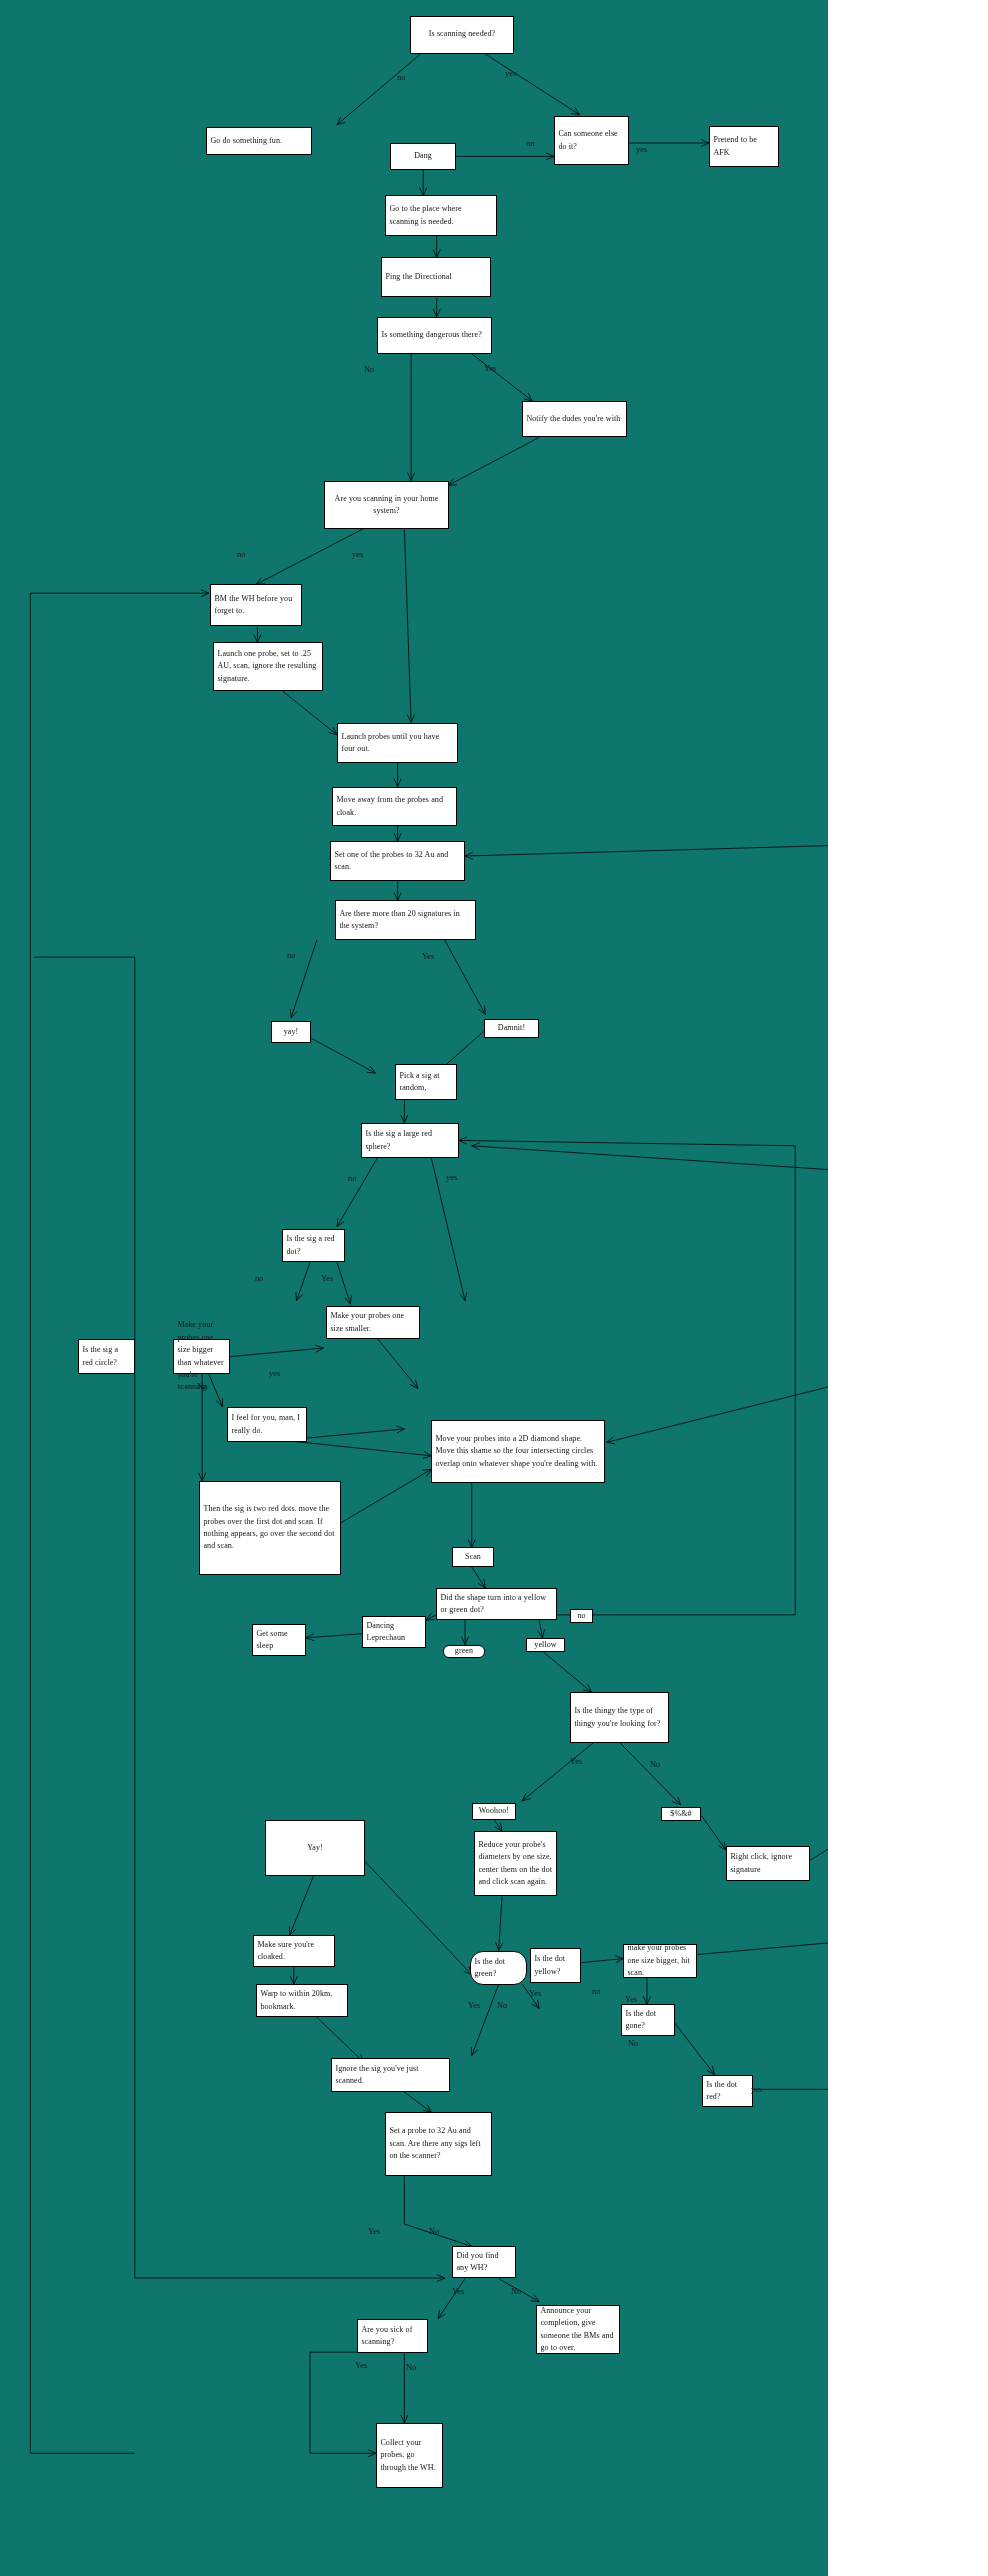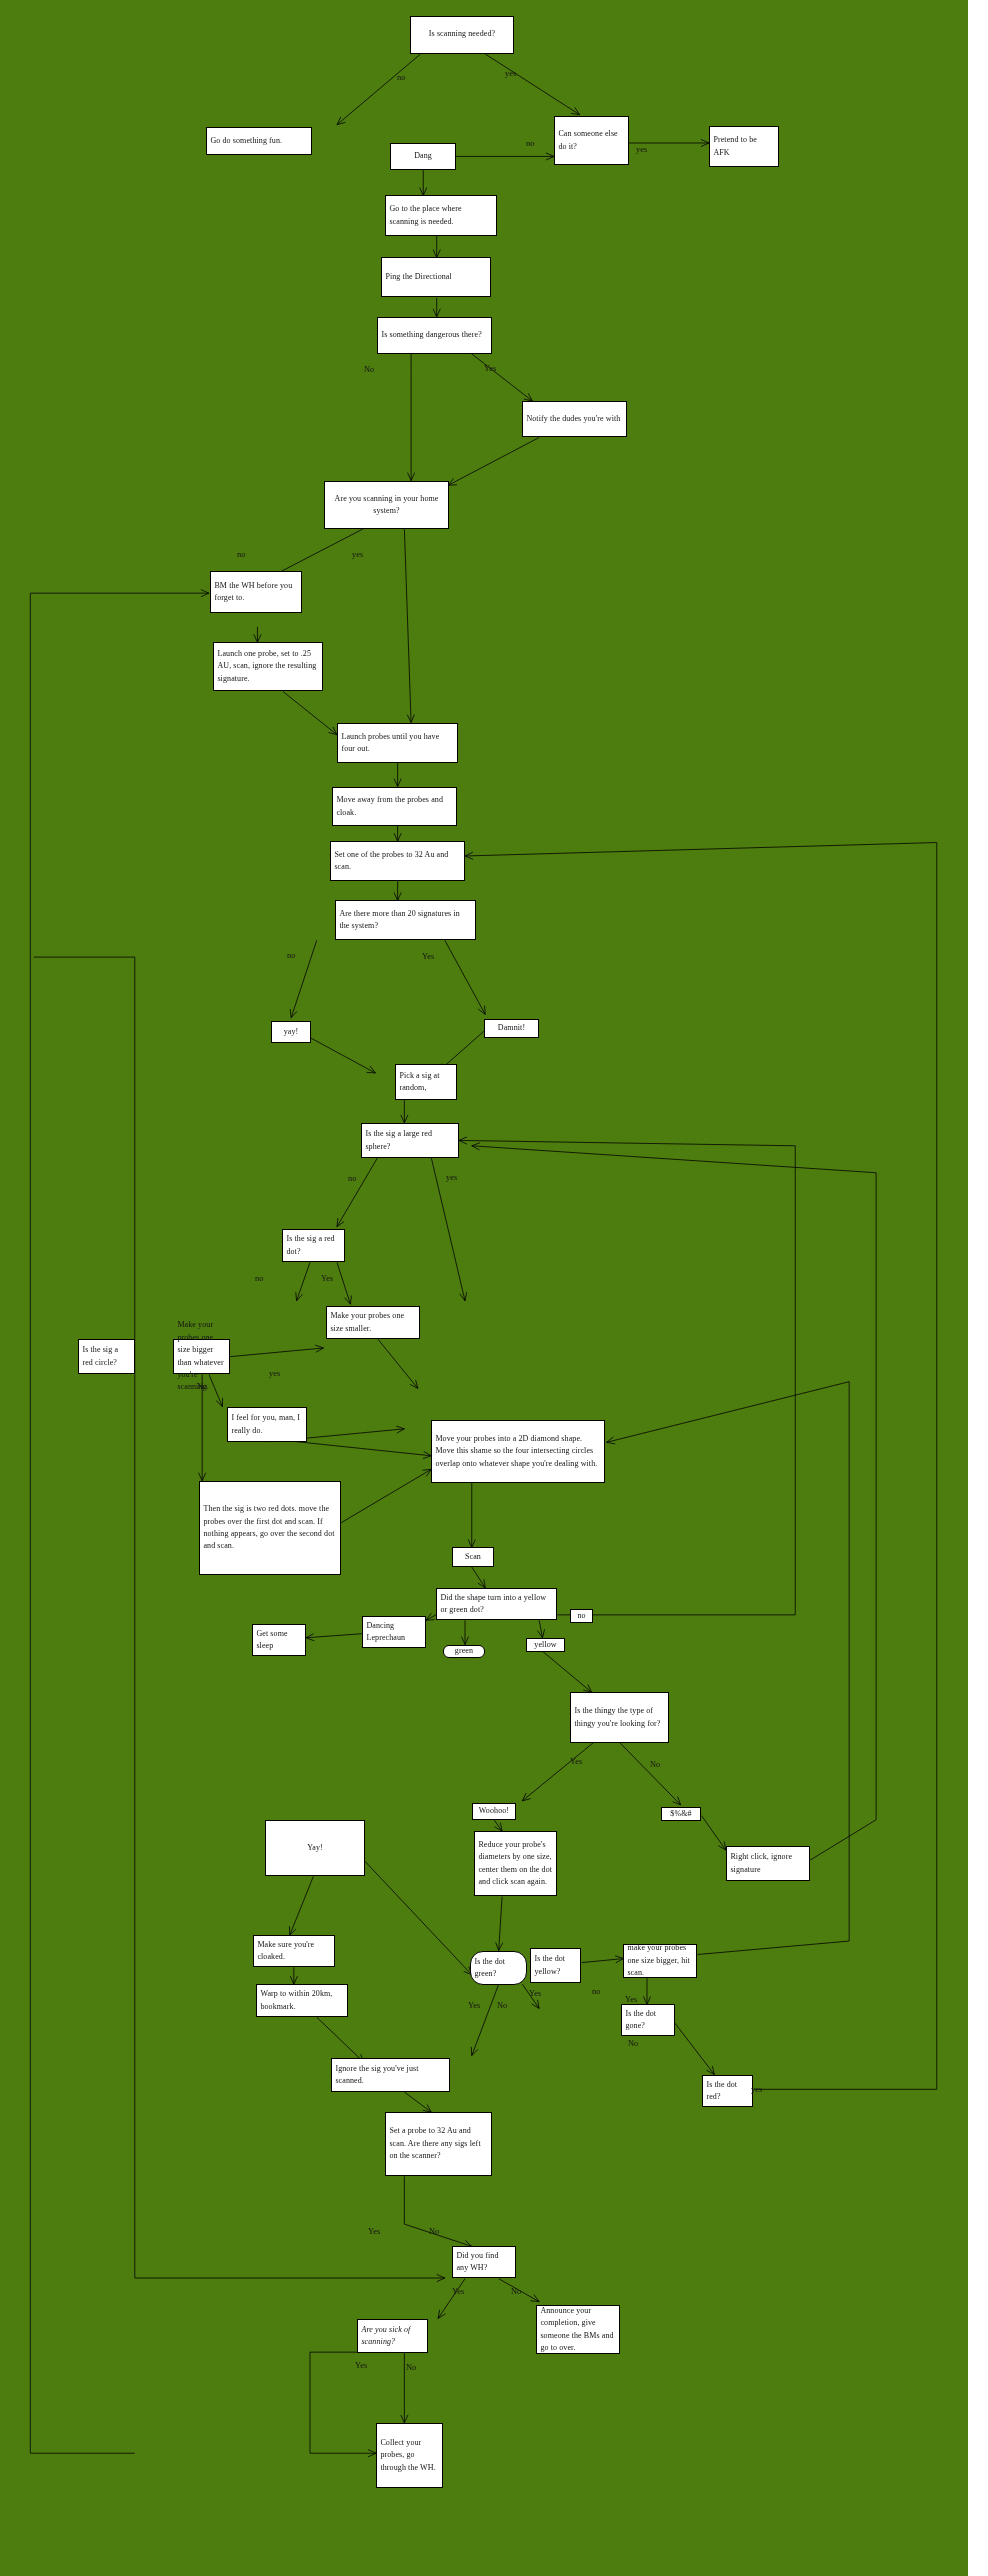--- a/index.html
+++ b/index.html
@@ -1,20 +1,20 @@
 <!DOCTYPE html>
 <html style="font-size:10.8px"><head>
 <meta charset="utf-8">
 <style>
   html,body{margin:0;padding:0;background:#ffffff;}
   #canvas{
     position:relative;
-    width:968px;
+    width:828px;
     height:2576px;
-    background:#4d7c0f;
+    background:#0f766e;
     font-family:"Liberation Serif","DejaVu Serif",serif;
     color:#111111;
     overflow:hidden;
   }
   .node{
     position:absolute;
     border:0.7px solid #000000;
     background:#ffffff;
     box-sizing:border-box;
     display:flex;
@@ -195,21 +195,21 @@
       <div class="node center" style="left: 410px; top: 15.5px; width: 104px; height: 38px;">Is scanning needed?</div>
       <div class="node left" style="left: 206px; top: 127px; width: 106px; height: 28px;">Go do something fun.</div>
       <div class="node center" style="left: 390px; top: 143px; width: 66px; height: 27px;">Dang</div>
       <div class="node left" style="left: 554px; top: 116px; width: 75px; height: 49px;">Can someone else do it?</div>
       <div class="node left" style="left: 709px; top: 126px; width: 70px; height: 41px;">Pretend to be AFK</div>
       <div class="node left" style="left: 385px; top: 195px; width: 112px; height: 41px;">Go to the place where scanning is needed.</div>
       <div class="node left" style="left: 381px; top: 257px; width: 110px; height: 40px;">Ping the Directional</div>
       <div class="node left" style="left: 377px; top: 317px; width: 115px; height: 37px;">Is something dangerous there?</div>
       <div class="node left" style="left: 522px; top: 401px; width: 105px; height: 36px;">Notify the dudes you're with</div>
       <div class="node left" style="left: 324px; top: 481px; width: 125px; height: 48px; text-align: center;">Are you scanning in your home system?</div>
-      <div class="node left" style="left: 210px; top: 571px; width: 92px; height: 42px;">BM the WH  before you forget to.</div>
+      <div class="node left" style="left: 210px; top: 584px; width: 92px; height: 42px;">BM the WH  before you forget to.</div>
       <div class="node left" style="left: 213px; top: 642px; width: 110px; height: 49px;">Launch one probe, set to .25 AU, scan, ignore the resulting signature.</div>
       <div class="node left" style="left: 337px; top: 723px; width: 121px; height: 40px;">Launch probes until you have four out.</div>
       <div class="node left" style="left: 332px; top: 787px; width: 125px; height: 39px;">Move away from the probes and cloak.</div>
       <div class="node left" style="left: 330px; top: 841px; width: 135px; height: 40px;">Set one of the probes to 32 Au and scan.</div>
       <div class="node left" style="left: 335px; top: 900px; width: 141px; height: 40px;">Are there more than 20 signatures in the system?</div>
       <div class="node center" style="left: 271px; top: 1021px; width: 40px; height: 22px;">yay!</div>
       <div class="node center" style="left: 484px; top: 1019px; width: 55px; height: 19px;">Damnit!</div>
       <div class="node left" style="left: 395px; top: 1064px; width: 62px; height: 36px;">Pick a sig at random,</div>
       <div class="node left" style="left: 361px; top: 1123px; width: 98px; height: 35px;">Is the sig a large red sphere?</div>
       <div class="node left" style="left: 282px; top: 1229px; width: 63px; height: 33px;">Is the sig a red dot?</div>
@@ -235,21 +235,21 @@
       <div class="node left" style="left: 470px; top: 1951px; width: 57px; height: 34px; border-radius: 13px;">Is the dot green?</div>
       <div class="node left" style="left: 530px; top: 1948px; width: 51px; height: 35px;">Is the dot yellow?</div>
       <div class="node left" style="left: 623px; top: 1944px; width: 74px; height: 34px;">make your probes one size bigger, hit scan.</div>
       <div class="node left" style="left: 253px; top: 1935px; width: 82px; height: 32px;">Make sure you're cloaked.</div>
       <div class="node left" style="left: 256px; top: 1984px; width: 92px; height: 33px;">Warp to within 20km, bookmark.</div>
       <div class="node left" style="left: 621px; top: 2004px; width: 54px; height: 32px;">Is the dot gone?</div>
       <div class="node left" style="left: 702px; top: 2075px; width: 51px; height: 32px;">Is the dot red?</div>
       <div class="node left" style="left: 331px; top: 2058px; width: 119px; height: 34px;">Ignore the sig you've just scanned.</div>
       <div class="node left" style="left: 385px; top: 2112px; width: 107px; height: 64px;">Set a probe to 32 Au and scan. Are there any sigs left on the scanner?</div>
       <div class="node left" style="left: 452px; top: 2246px; width: 64px; height: 32px;">Did you find any WH?</div>
-      <div class="node left" style="left: 357px; top: 2319px; width: 71px; height: 34px; font-style: italic;">Are you sick of scanning?</div>
+      <div class="node left" style="left: 357px; top: 2319px; width: 71px; height: 34px;">Are you sick of scanning?</div>
       <div class="node left" style="left: 536px; top: 2305px; width: 84px; height: 49px;">Announce your completion, give someone the BMs and go to over.</div>
       <div class="node left" style="left: 376px; top: 2423px; width: 67px; height: 65px;">Collect your probes, go through the WH.</div>
     </div>
   <div id="label-layer">
       <div class="lbl" style="left: 397px; top: 74px;">no</div>
       <div class="lbl" style="left: 505px; top: 70px;">yes</div>
       <div class="lbl" style="left: 526px; top: 140px;">no</div>
       <div class="lbl" style="left: 636px; top: 146px;">yes</div>
       <div class="lbl" style="left: 364px; top: 366px;">No</div>
       <div class="lbl" style="left: 484px; top: 365px;">Yes</div>

